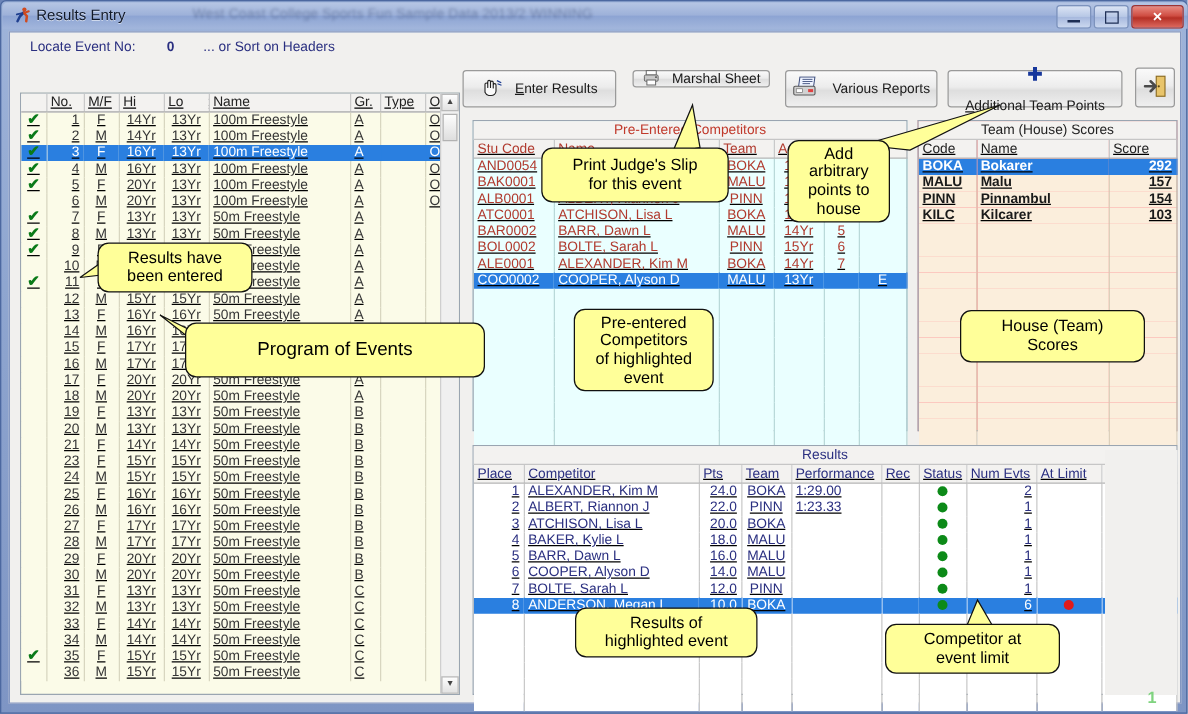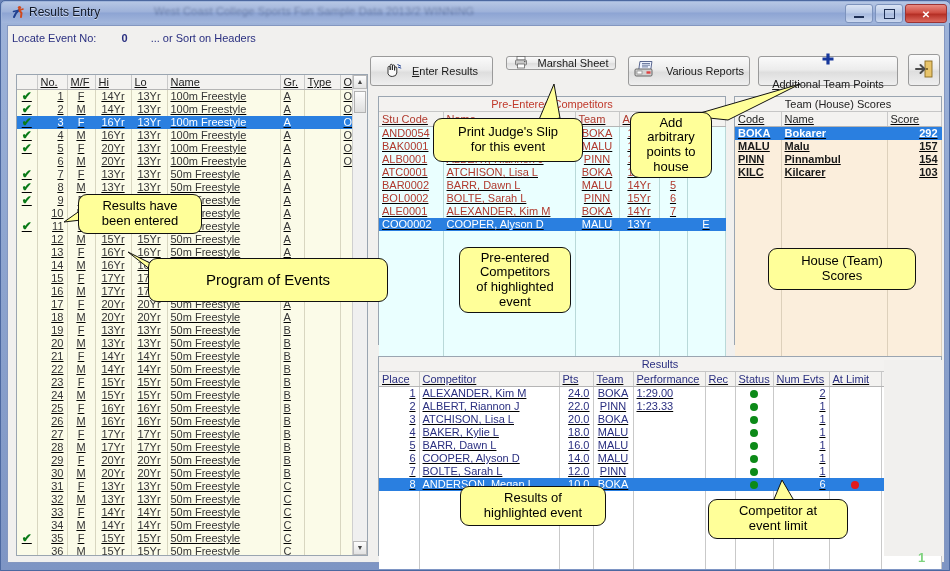--- a/index.html
+++ b/index.html
@@ -58,21 +58,21 @@
 
   
   .client{
     position:absolute;left:6px;top:24px;width:938px;height:538px;
     background:#f1f0ee;
     border:1px solid #8497c0;
     box-sizing:border-box;
   }
 
   
-  .locate-row{position:absolute;left:4px;top:6px;height:14px;white-space:nowrap;}
+  .locate-row{position:absolute;left:16px;top:6px;height:14px;white-space:nowrap;}
   .locate-label{color:#2a2f80;font-size:11px;}
   .locate-val{color:#2a2f80;font-size:11px;font-weight:bold;margin-left:22px;}
   .locate-hint{color:#2a2f80;font-size:11px;margin-left:20px;}
 
   
   .panel{position:absolute;box-sizing:border-box;border:1px solid #9aa5b1;background:#fff;}
   .grid-cap{
     text-align:center;font-size:11px;color:#333;
     background:#f3f2f0;border-bottom:1px solid #c6c6c6;
     height:14px;line-height:14px;
@@ -513,31 +513,20 @@
                 <td class="c">13Yr</td>
                 <td>50m Freestyle</td>
                 <td>B</td>
                 <td></td>
                 <td></td>
               </tr>
               <tr>
                 <td class="c"></td>
                 <td class="r">21</td>
                 <td class="c">F</td>
-                <td class="c">14Yr</td>
-                <td class="c">14Yr</td>
-                <td>50m Freestyle</td>
-                <td>B</td>
-                <td></td>
-                <td></td>
-              </tr>
-              <tr>
-                <td class="c"></td>
-                <td class="r">22</td>
-                <td class="c">M</td>
                 <td class="c">14Yr</td>
                 <td class="c">14Yr</td>
                 <td>50m Freestyle</td>
                 <td>B</td>
                 <td></td>
                 <td></td>
               </tr>
               <tr>
                 <td class="c"></td>
                 <td class="r">23</td>

